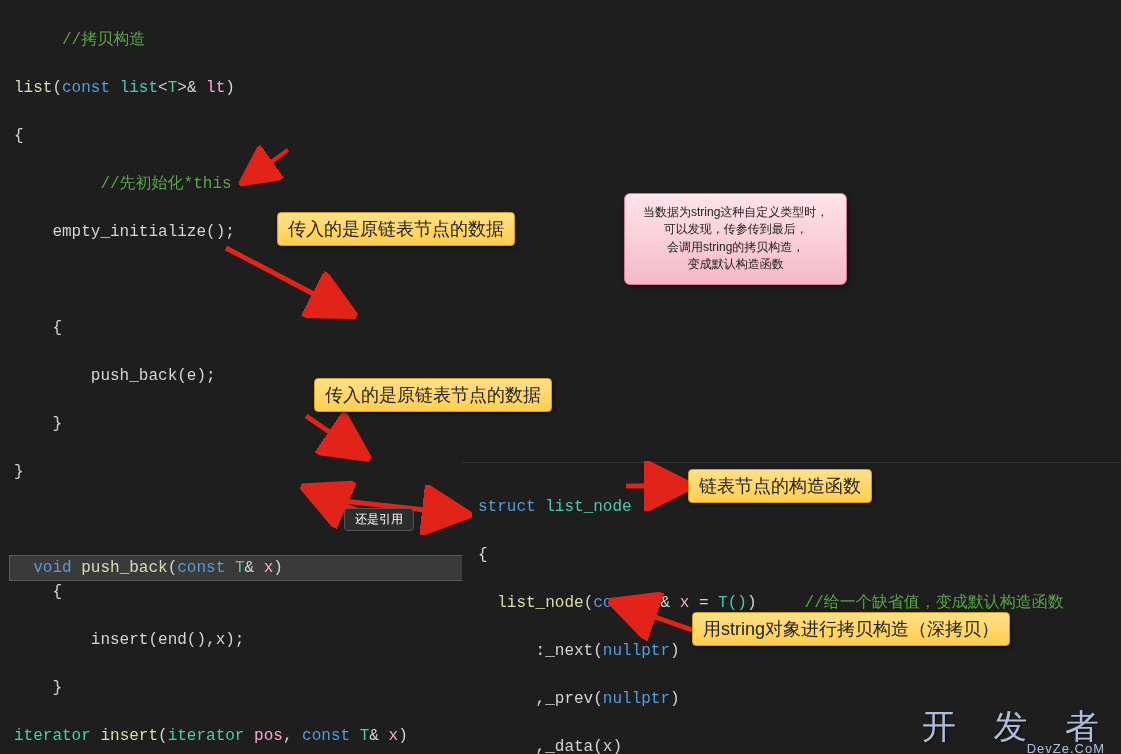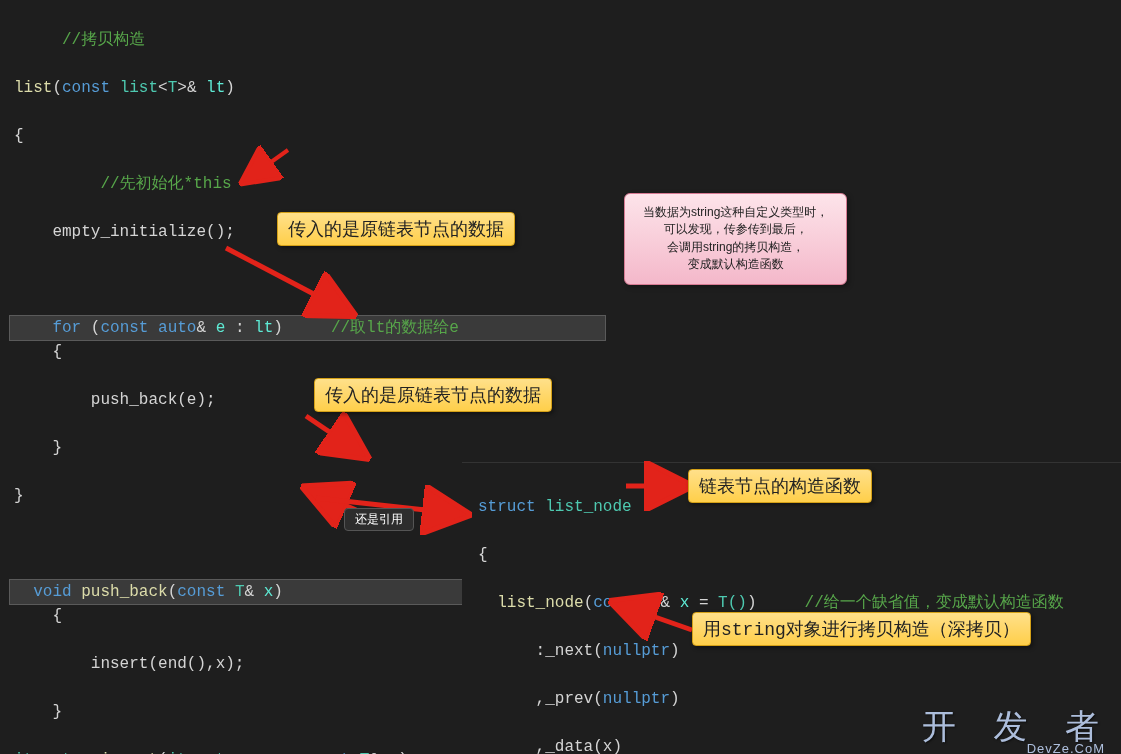--- a/index.html
+++ b/index.html
@@ -43,30 +43,30 @@
     display: inline-block;
     width: 100%;
     box-sizing: border-box;
   }
 
   .cmt { color: #57a64a; margin-left: 48px; }
   .kw  { color: #569cd6; }
   .type{ color: #4ec9b0; }
   .fn  { color: #dcdcaa; }
   .brace{ color: #d4d4d4; }
-  .param{ color: #5eead4; text-align: center; }
+  .param{ color: #f9a8d4; text-align: center; }
 
   .callout {
     position: absolute;
     background: linear-gradient(#ffe08a,#ffcf4a);
     border: 1px solid #d4a017;
     border-radius: 4px;
     padding: 4px 10px;
     color: #222;
-    font-family: Liberation Mono, monospace;
+    font-family: Liberation Sans, sans-serif;
     font-size: 18px;
     box-shadow: 2px 2px 4px rgba(0,0,0,0.4);
     z-index: 20;
   }
   .callout-pink {
     position: absolute;
     background: linear-gradient(#fde4ea,#f4b8ca);
     border: 1px solid #d77a93;
     border-radius: 6px;
     padding: 10px 18px;
@@ -124,21 +124,20 @@
 </head>
 <body>
 
 <div class="code-pane pane-left">
 <div class="line"><span class="cmt">//拷贝构造</span></div>
 <div class="line"><span class="fn">list</span><span>(</span><span class="kw">const</span> <span class="type">list</span><span>&lt;</span><span class="type">T</span><span>&gt;</span><span>&amp;</span> <span class="param">lt</span><span>)</span></div>
 <div class="line"><span class="brace">{</span></div>
 <div class="line">    <span class="cmt">//先初始化*this</span></div>
 <div class="line">    <span>empty_initialize();</span></div>
 <div class="line"> </div>
-<div class="line hl-line">    <span class="kw">for</span><span> (</span><span class="kw">const</span> <span class="kw">auto</span><span>&amp;</span> <span class="param">e</span><span> : </span><span class="param">lt</span><span>)</span><span class="cmt">//取lt的数据给e</span></div>
 <div class="line">    <span class="brace">{</span></div>
 <div class="line">        <span>push_back(e);</span></div>
 <div class="line">    <span class="brace">}</span></div>
 <div class="line"><span class="brace">}</span></div>
 <div class="line"> </div>
 <div class="line hl-line">  <span class="kw">void</span> <span class="fn">push_back</span><span>(</span><span class="kw">const</span> <span class="type">T</span><span>&amp;</span> <span class="param">x</span><span>)</span></div>
 <div class="line">    <span class="brace">{</span></div>
 <div class="line">        <span>insert(end(),x);</span></div>
 <div class="line">    <span class="brace">}</span></div>
 <div class="line"><span class="type">iterator</span> <span class="fn">insert</span><span>(</span><span class="type">iterator</span> <span class="param">pos</span><span>, </span><span class="kw">const</span> <span class="type">T</span><span>&amp;</span> <span class="param">x</span><span>)</span></div>

